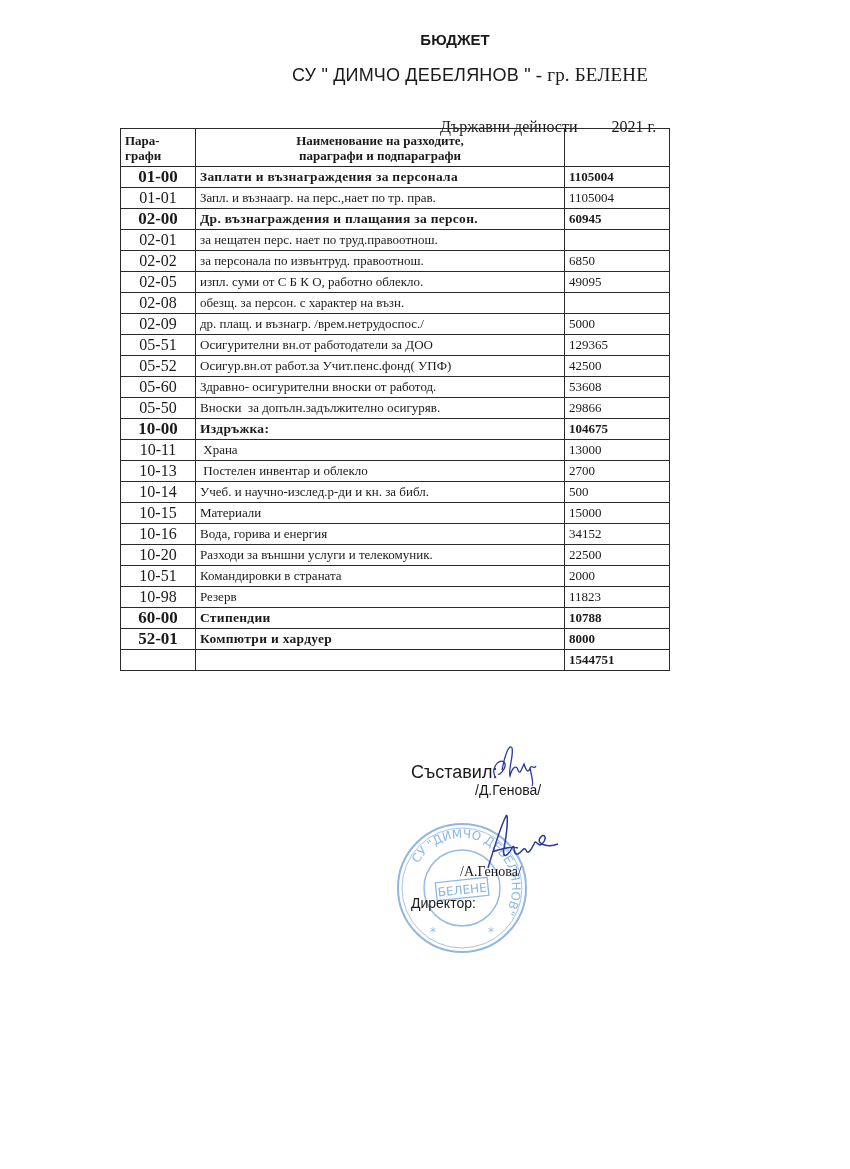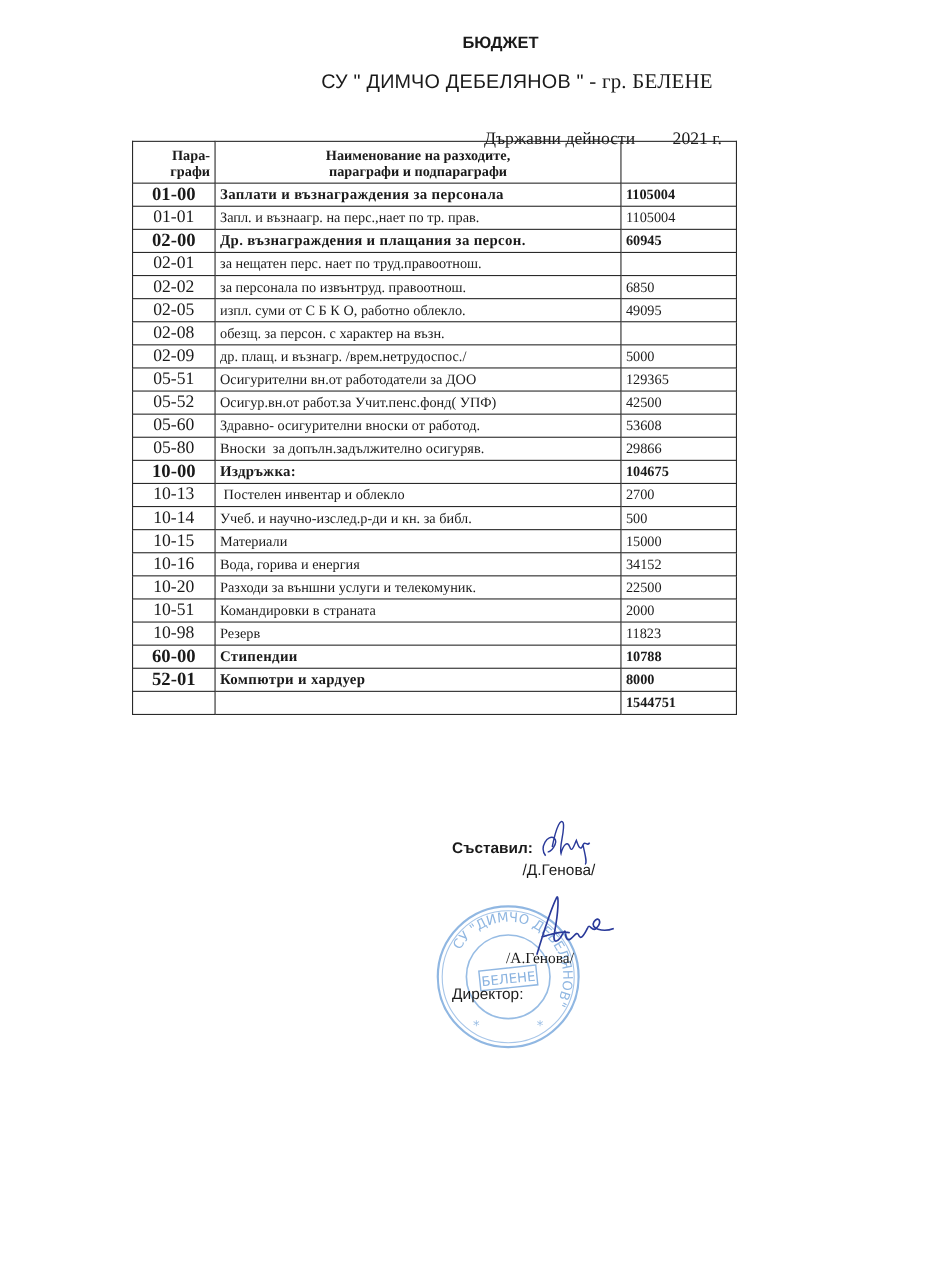--- a/index.html
+++ b/index.html
@@ -7,28 +7,28 @@
   .title { position:absolute; left:0; width:850px; top:31px; text-align:center;
            font-family:"Liberation Sans", sans-serif; font-weight:bold; font-size:15px; padding-left:60px; box-sizing:border-box; }
   .subtitle { position:absolute; left:0; width:850px; top:64px; text-align:center;
            font-family:"Liberation Serif", serif; font-size:19px; padding-left:90px; box-sizing:border-box; letter-spacing:0.2px; }
   .subtitle .inst { font-family:"Liberation Sans", sans-serif; font-size:18px; }
   .meta { position:absolute; top:118px; left:440px; font-family:"Liberation Serif", serif; font-size:16px; }
   .meta .year { margin-left:34px; }
   table.budget { position:absolute; left:120px; top:128px; border-collapse:collapse;
            font-family:"Liberation Serif", serif; }
   table.budget td, table.budget th { border:1.3px solid #2a2a2a; padding:0 4px; height:20px; line-height:18px; }
-  table.budget th { font-weight:bold; font-size:13px; text-align:right; line-height:15px; height:33px; padding:2px 4px; }
+  table.budget th { font-weight:bold; font-size:13px; text-align:left; line-height:15px; height:33px; padding:2px 4px; }
   .c-code { width:66px; text-align:center; font-size:16px; }
   .c-name { width:360px; font-size:13px; text-align:left; }
   .c-amt { width:96px; text-align:left; font-size:13px; }
   tr.bold td { font-weight:bold; }
   tr.bold td.c-code { font-size:17px; }
   tr.bold td.c-name { font-size:13.5px; letter-spacing:0.3px; }
-  .sign1 { position:absolute; left:411px; top:762px; font-family:"Liberation Sans", sans-serif; font-size:14px;font-weight:bold; }
+  .sign1 { position:absolute; left:411px; top:762px; font-family:"Liberation Sans", sans-serif; font-size:18px; }
   .sign1-name { position:absolute; left:475px; top:782px; font-family:"Liberation Sans", sans-serif; font-size:14px; }
   .sign2 { position:absolute; left:411px; top:895px; font-family:"Liberation Sans", sans-serif; font-size:14px; z-index:2; }
   .sign2-name { position:absolute; left:460px; top:864px; font-family:"Liberation Serif", serif; font-size:14px; z-index:2; }
   .sig { position:absolute; z-index:3; }
   .stamp { position:absolute; left:392px; top:818px; width:140px; height:140px; z-index:1; }
 </style>
 </head>
 <body>
 
 <div class="title">БЮДЖЕТ</div>
@@ -95,28 +95,33 @@
         <td class="c-code">05-52</td>
         <td class="c-name" style="white-space: pre;">Осигур.вн.от работ.за Учит.пенс.фонд( УПФ)</td>
         <td class="c-amt">42500</td>
       </tr>
       <tr>
         <td class="c-code">05-60</td>
         <td class="c-name" style="white-space: pre;">Здравно- осигурителни вноски от работод.</td>
         <td class="c-amt">53608</td>
       </tr>
       <tr>
-        <td class="c-code">05-80</td>
+        <td class="c-code">05-50</td>
         <td class="c-name" style="white-space: pre;">Вноски  за допълн.задължително осигуряв.</td>
         <td class="c-amt">29866</td>
       </tr>
       <tr class="bold">
         <td class="c-code">10-00</td>
         <td class="c-name" style="white-space: pre;">Издръжка:</td>
         <td class="c-amt">104675</td>
+      </tr>
+      <tr>
+        <td class="c-code">10-11</td>
+        <td class="c-name" style="white-space: pre;"> Храна</td>
+        <td class="c-amt">13000</td>
       </tr>
       <tr>
         <td class="c-code">10-13</td>
         <td class="c-name" style="white-space: pre;"> Постелен инвентар и облекло</td>
         <td class="c-amt">2700</td>
       </tr>
       <tr>
         <td class="c-code">10-14</td>
         <td class="c-name" style="white-space: pre;">Учеб. и научно-изслед.р-ди и кн. за библ.</td>
         <td class="c-amt">500</td>

